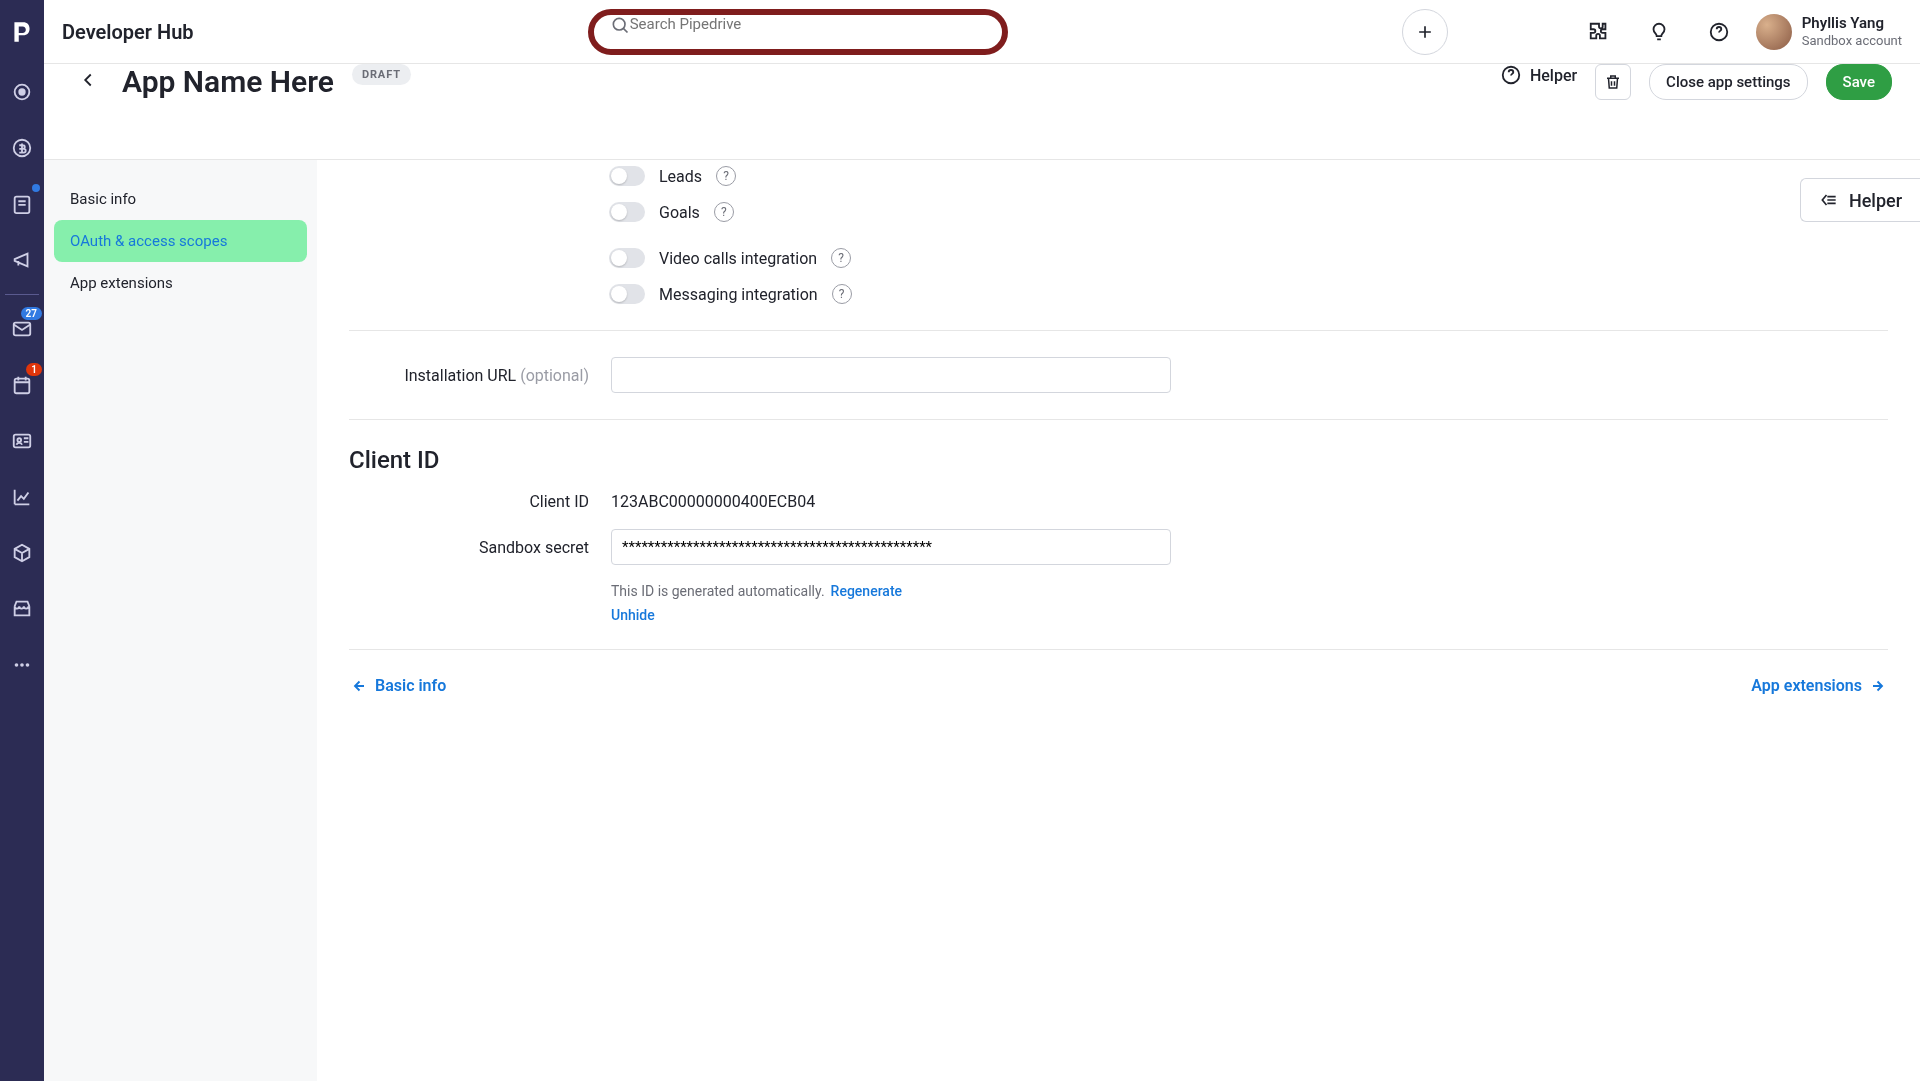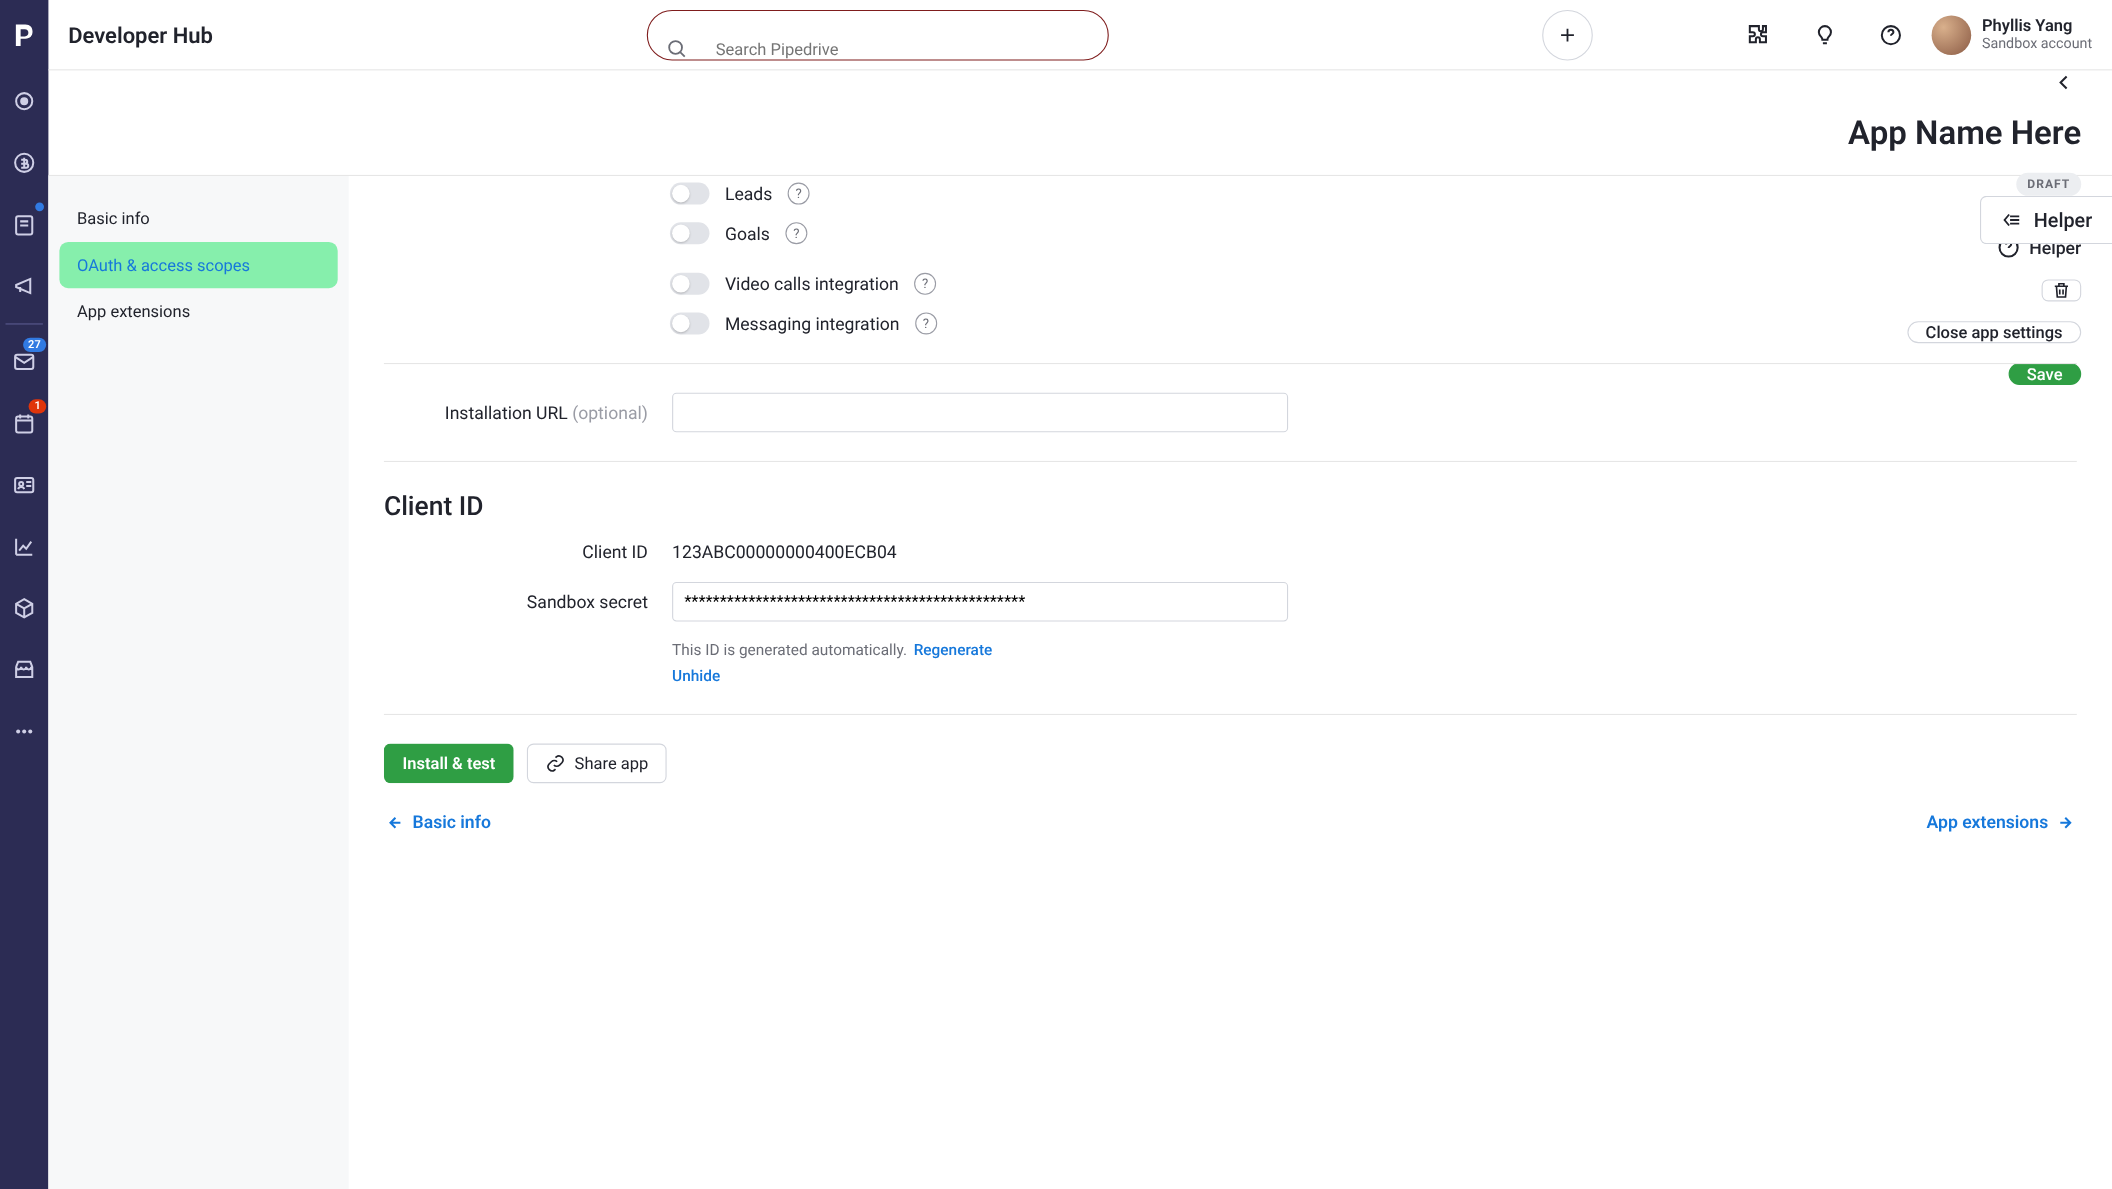--- a/index.html
+++ b/index.html
@@ -11,30 +11,30 @@
 .nav-badge { position: absolute; top: 2px; right: 4px; background: #317ae2; color: #fff; font-size: 10px; border-radius: 10px; padding: 1px 5px; font-weight:600; }
 .nav-badge.red { background: #e0350b; }
 .nav-dot { position:absolute; top:4px; right:6px; width:8px; height:8px; border-radius:50%; background:#317ae2; }
 .nav-line { width:34px; height:1px; background:#5a5a8f; margin:6px 0; }
 
 .main { flex:1; display:flex; flex-direction:column; min-width:0; }
 
 .topbar { height:64px; border-bottom:1px solid #e6e6e6; display:flex; align-items:center; padding:0 18px; gap:14px; }
 .hub-title { font-size:20px; font-weight:600; color:#21232c; }
 .search-wrap { flex:1; display:flex; justify-content:center; }
-.search-box { width:420px; max-width:420px; height:46px; border:1px solid #7f1d1d; border-radius:23px; display:flex; align-items:flex-end; padding:0 16px; gap:26px; color:#747678; }
+.search-box { width:420px; max-width:420px; height:46px; border:6px solid #7f1d1d; border-radius:23px; display:flex; align-items:flex-start; padding:0 16px; gap:0; color:#747678; }
 .search-box input { border:none; outline:none; flex:1; font-size:15px; color:#21232c; background:transparent; }
 .top-icon-btn { width:46px; height:46px; border-radius:50%; display:flex; align-items:center; justify-content:center; border:1px solid transparent; cursor:pointer; color:#21232c; }
 .top-icon-btn.ring { border-color:#d3d6dd; }
 .user-block { display:flex; align-items:center; gap:10px; }
 .avatar { width:36px; height:36px; border-radius:50%; background: radial-gradient(circle at 30% 30%, #d9b08c, #8a5a44); }
 .user-name { font-size:15px; font-weight:600; color:#21232c; line-height:1.15; }
 .user-sub { font-size:13px; color:#6b6d76; }
 
-.apphdr { height:96px; border-bottom:1px solid #e6e6e6; display:flex; align-items:flex-end; padding:0 28px; gap:18px;flex-direction:column; }
+.apphdr { height:96px; border-bottom:1px solid #e6e6e6; display:flex; align-items:flex-start; padding:0 28px; gap:18px; }
 .back-btn { width:32px; height:32px; display:flex; align-items:center; justify-content:center; cursor:pointer; color:#21232c; }
 .app-title { font-size:30px; font-weight:600; color:#21232c; }
 .draft-pill { background:#eceef1; color:#6b6d76; font-size:11px; font-weight:700; letter-spacing:.08em; padding:4px 10px; border-radius:12px; }
 .apphdr-spacer { flex:1; }
 .helper-link { display:flex; align-items:center; gap:8px; color:#21232c; font-size:16px; font-weight:500; cursor:pointer; }
 .icon-square-btn { width:36px; height:36px; border:1px solid #d3d6dd; border-radius:6px; display:flex; align-items:center; justify-content:center; cursor:pointer; color:#21232c; }
 .btn { height:36px; padding:0 16px; border-radius:17px; font-size:15px; font-weight:500; display:flex; align-items:center; cursor:pointer; border:1px solid transparent; }
 .btn.secondary { background:#fff; border-color:#d3d6dd; color:#21232c; }
 .btn.primary { background:#2f9e44; color:#fff; border-color:#2f9e44; }
 
@@ -291,31 +291,20 @@
       <div class="hint-row">
         <span>This ID is generated automatically.</span>
         <span class="link">Regenerate</span>
       </div>
       <div class="hint-row" style="margin-top:8px;">
         <span class="link">Unhide</span>
       </div>
 
       <hr class="hr">
 
-      <div class="action-row">
-        <div class="pill-btn green">Install &amp; test</div>
-        <div class="pill-btn outline">
-          <span>
-            <svg width="18" height="18" viewBox="0 0 24 24" fill="none" stroke="#21232c" stroke-width="2">
-                <path d="M10 14a5 5 0 007 0l3-3a5 5 0 00-7-7l-1 1M14 10a5 5 0 00-7 0l-3 3a5 5 0 007 7l1-1"></path>
-              </svg>
-          </span>
-          <span>Share app</span>
-        </div>
-      </div>
 
       <div class="pager">
         <a>
           <span>
             <svg width="18" height="18" viewBox="0 0 24 24" fill="none" stroke="#1678db" stroke-width="2.5">
                 <path d="M14 6l-6 6 6 6M8 12h12"></path>
               </svg>
           </span>
           <span>Basic info</span>
         </a>

